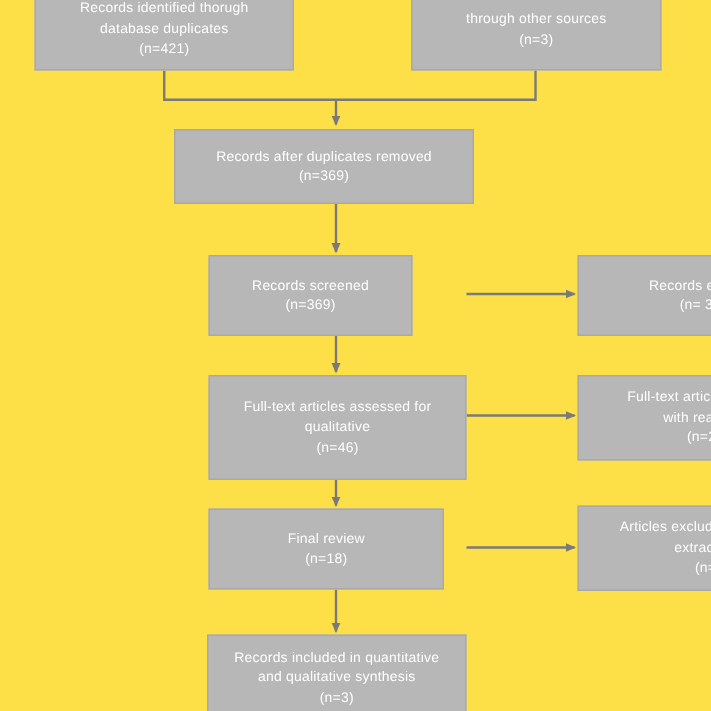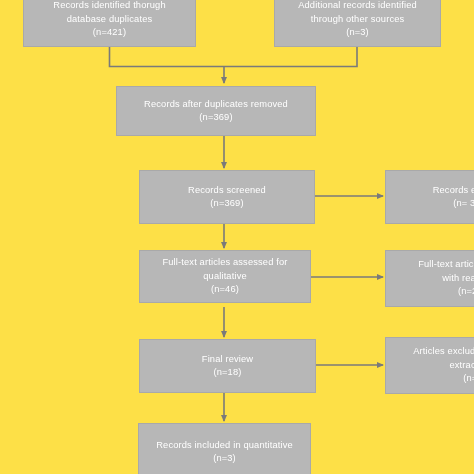--- a/index.html
+++ b/index.html
@@ -85,61 +85,61 @@
     </g>
   </svg>
 
   <div class="node" style="left:23px; top:-8px; width:173px; height:55px;">
     <span class="ln">Records identified thorugh</span>
     <span class="ln">database duplicates</span>
     <span class="ln">(n=421)</span>
   </div>
 
   <div class="node" style="left:274px; top:-8px; width:167px; height:55px;">
-    <span class="ln">Additional records identified</span>
     <span class="ln">through other sources</span>
     <span class="ln">(n=3)</span>
   </div>
 
   <div class="node" style="left:116px; top:86px; width:200px; height:50px;">
     <span class="ln">Records after duplicates removed</span>
     <span class="ln">(n=369)</span>
   </div>
 
-  <div class="node" style="left:139px; top:170px; width:176px; height:54px;">
+  <div class="node" style="left:139px; top:170px; width:136px; height:54px;">
     <span class="ln">Records screened</span>
     <span class="ln">(n=369)</span>
   </div>
 
   <div class="node right-node" style="left:385px; top:170px; width:110px; height:54px;">
     <span class="ln">Records exc</span>
     <span class="ln">(n= 323</span>
   </div>
 
-  <div class="node" style="left:139px; top:250px; width:172px; height:53px;">
+  <div class="node" style="left:139px; top:250px; width:172px; height:70px;">
     <span class="ln">Full-text articles assessed for</span>
     <span class="ln">qualitative</span>
     <span class="ln">(n=46)</span>
   </div>
 
   <div class="node right-node" style="left:385px; top:250px; width:110px; height:57px;">
     <span class="ln">Full-text articles</span>
     <span class="ln">with reaso</span>
     <span class="ln">(n=27)</span>
   </div>
 
-  <div class="node" style="left:139px; top:339px; width:177px; height:54px;">
+  <div class="node" style="left:139px; top:339px; width:157px; height:54px;">
     <span class="ln">Final review</span>
     <span class="ln">(n=18)</span>
   </div>
 
   <div class="node right-node" style="left:385px; top:337px; width:110px; height:57px;">
     <span class="ln">Articles excluded</span>
     <span class="ln">extractio</span>
     <span class="ln">(n=4)</span>
   </div>
 
   <div class="node" style="left:138px; top:423px; width:173px; height:58px;">
     <span class="ln">Records included in quantitative</span>
+    <span class="ln">and qualitative synthesis</span>
     <span class="ln">(n=3)</span>
   </div>
 
 </div>
 
 </body></html>

